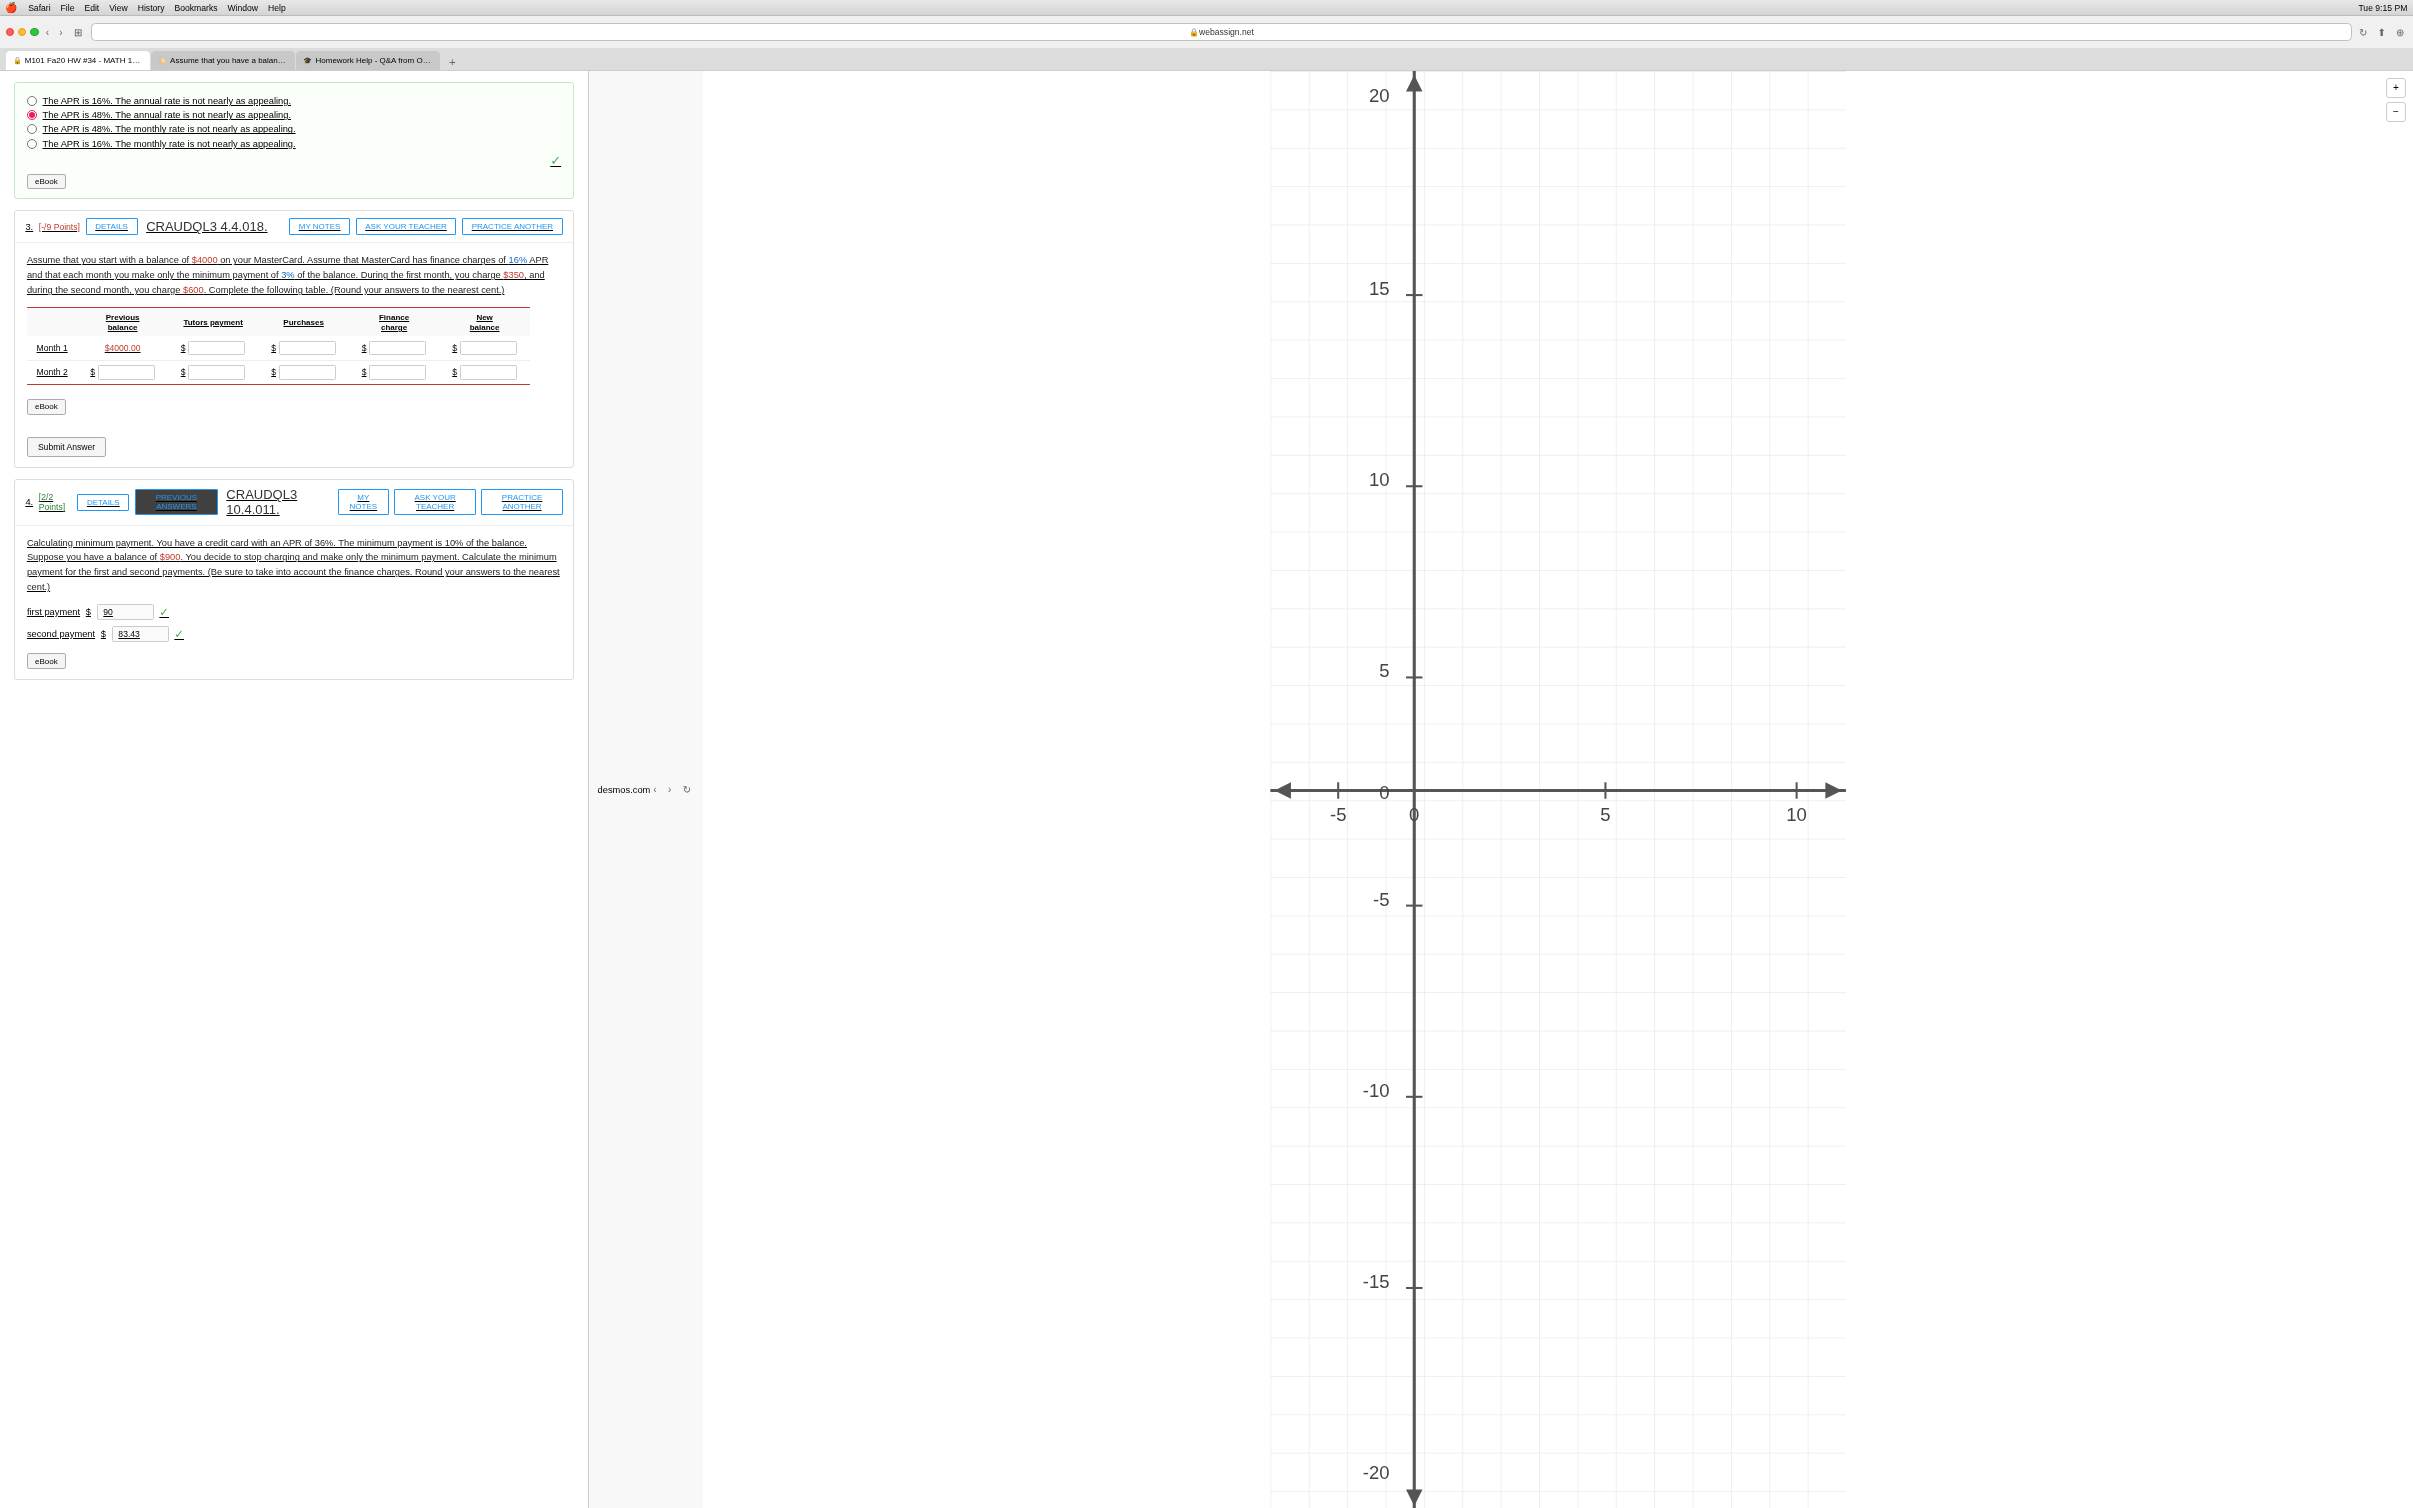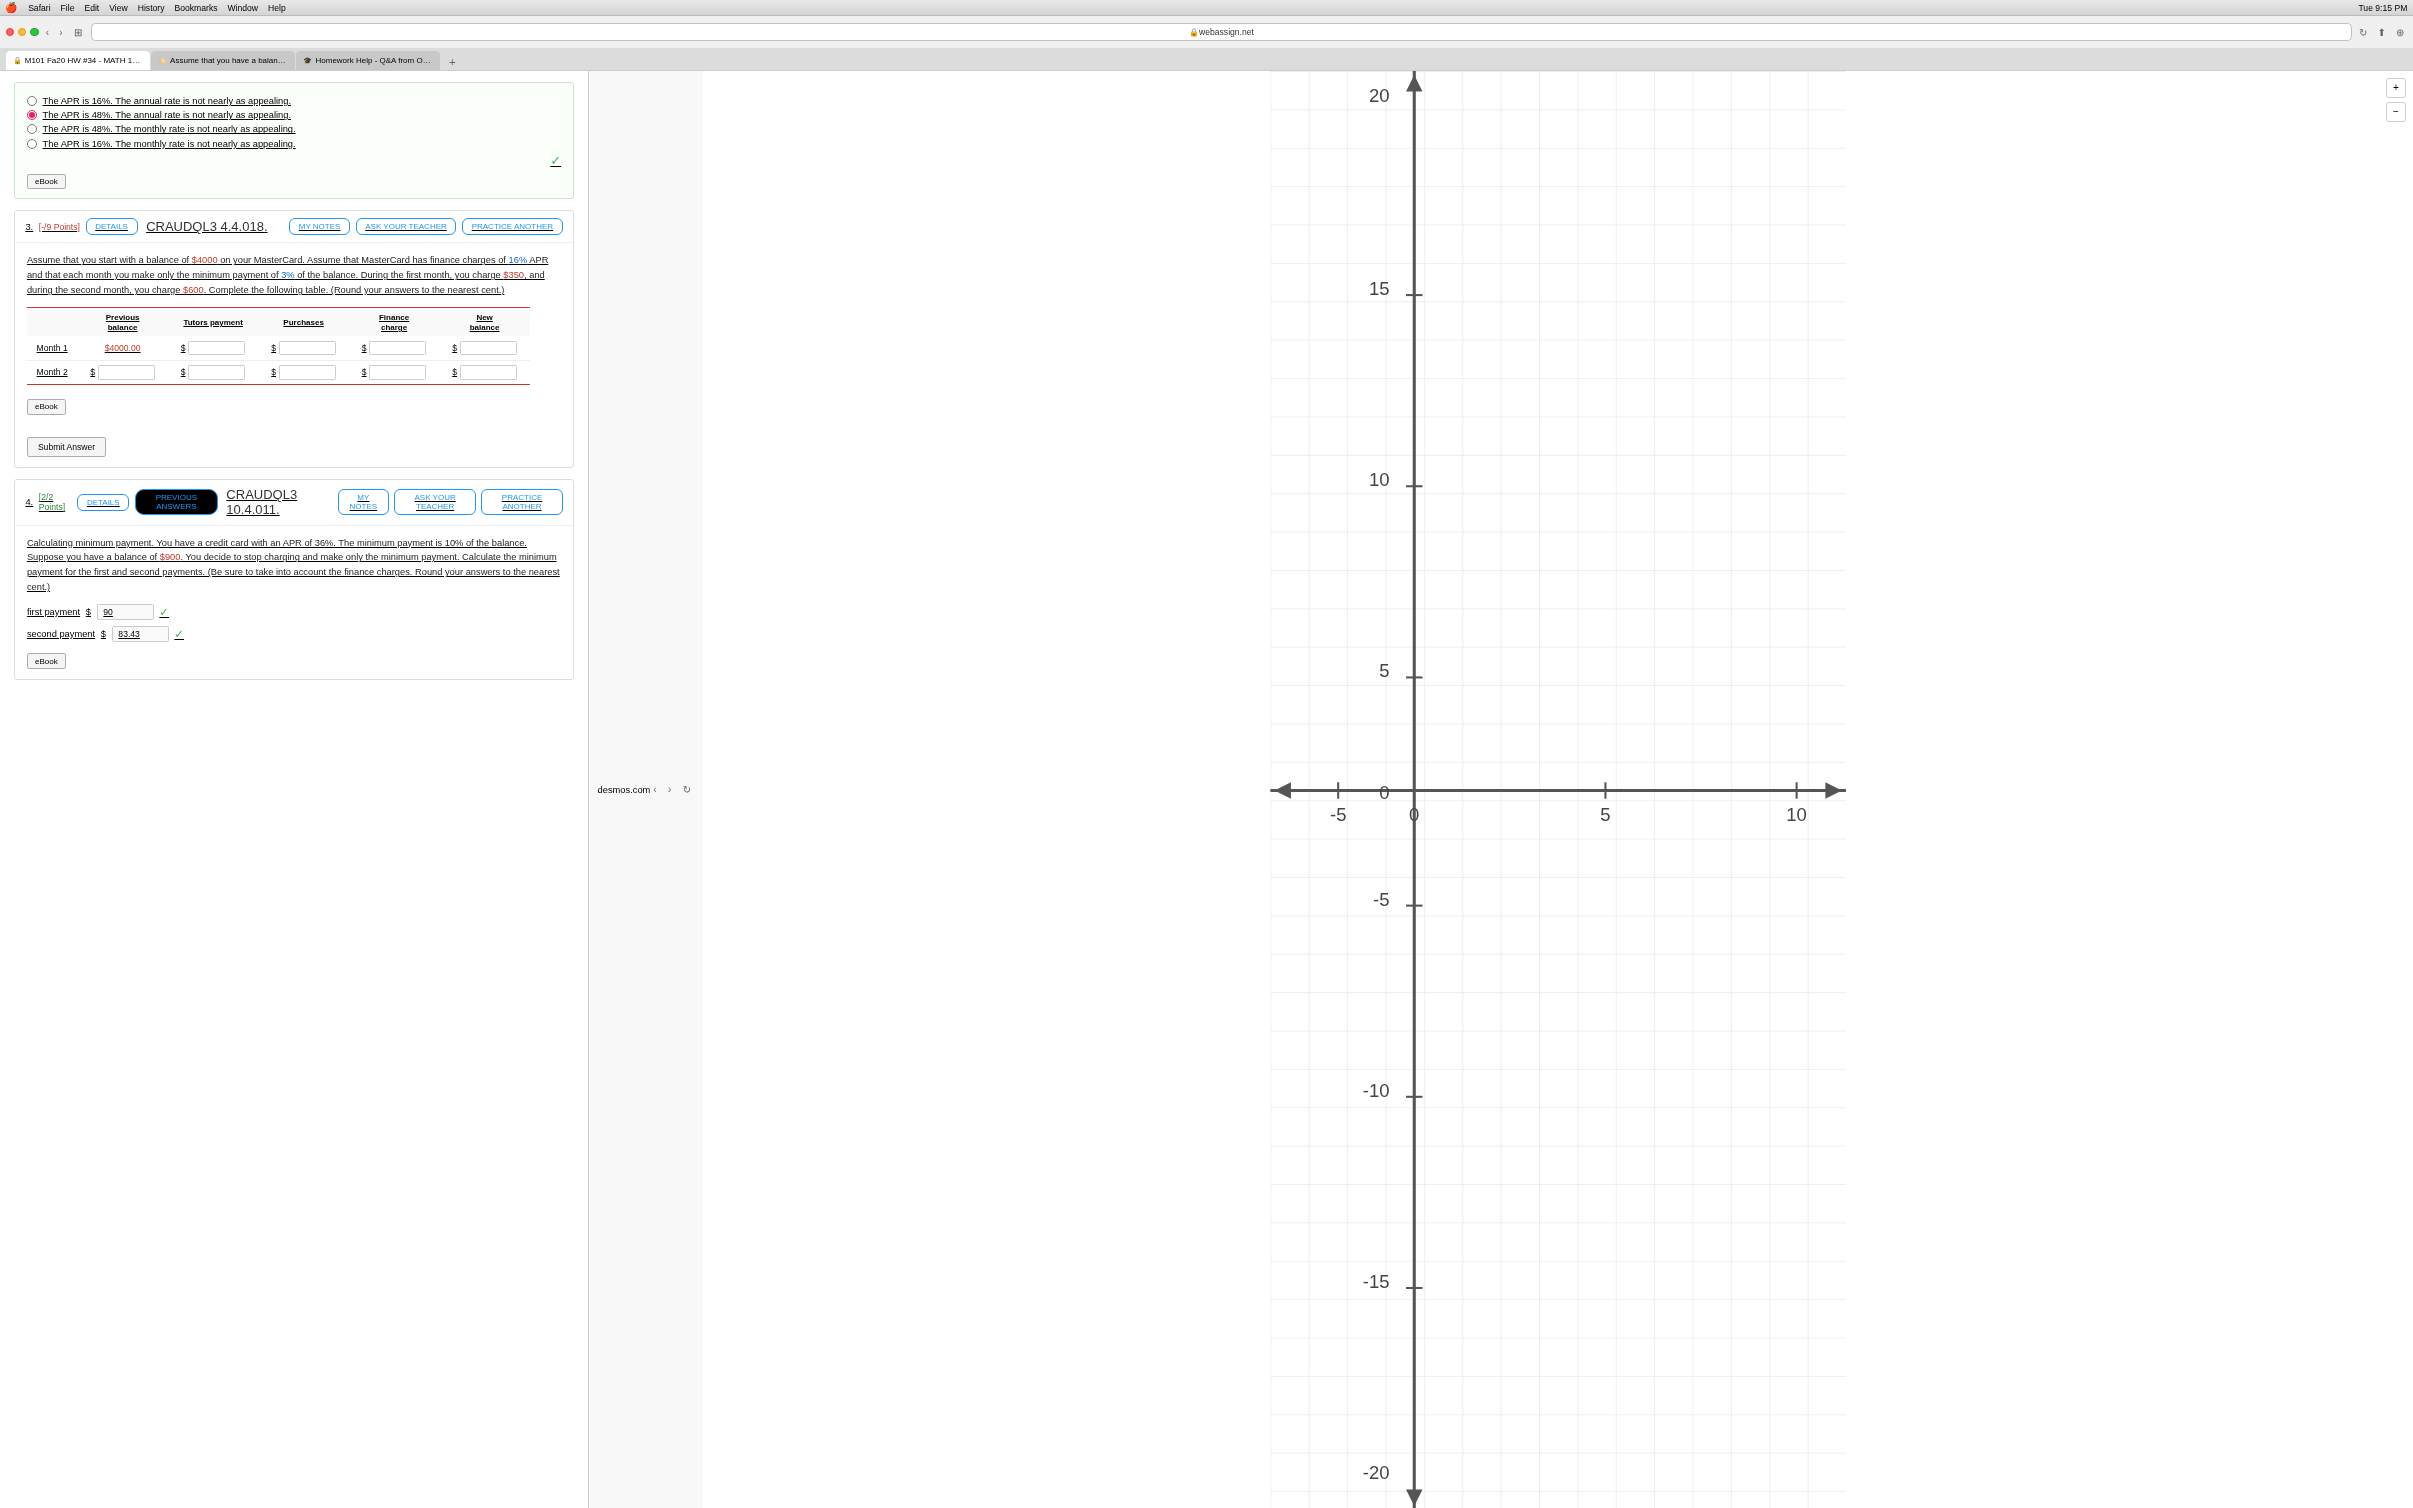--- a/index.html
+++ b/index.html
@@ -174,21 +174,21 @@
     }
 
     .points-badge {
       font-size: 8.6px;
       color: #c0392b;
     }
 
     .btn-outline {
       padding: 2.9px 8.6px;
       border: 0.7px solid #2196f3;
-      border-radius: 6px;
+      border-radius: 1px;
       background: white;
       color: #2196f3;
       font-size: 8px;
       cursor: pointer;
       font-weight: 500;
     }
 
     .q-code {
       font-size: 13px;
       color: #333;
@@ -304,22 +304,22 @@
 
     .desmos-grid {
       flex: 1;
       position: relative;
       overflow: hidden;
     }
 
     .previous-answers-btn {
       padding: 2.9px 8.6px;
       border: 0.7px solid #2196f3;
-      border-radius: 9px;
-      background: #000000;
+      border-radius: 1px;
+      background: #404040;
       color: #2196f3;
       font-size: 8px;
       cursor: pointer;
       font-weight: 500;
     }
 
     .th-sub { font-size: 8px; font-weight: 600; }
   </style>
 </head>
 <body>

